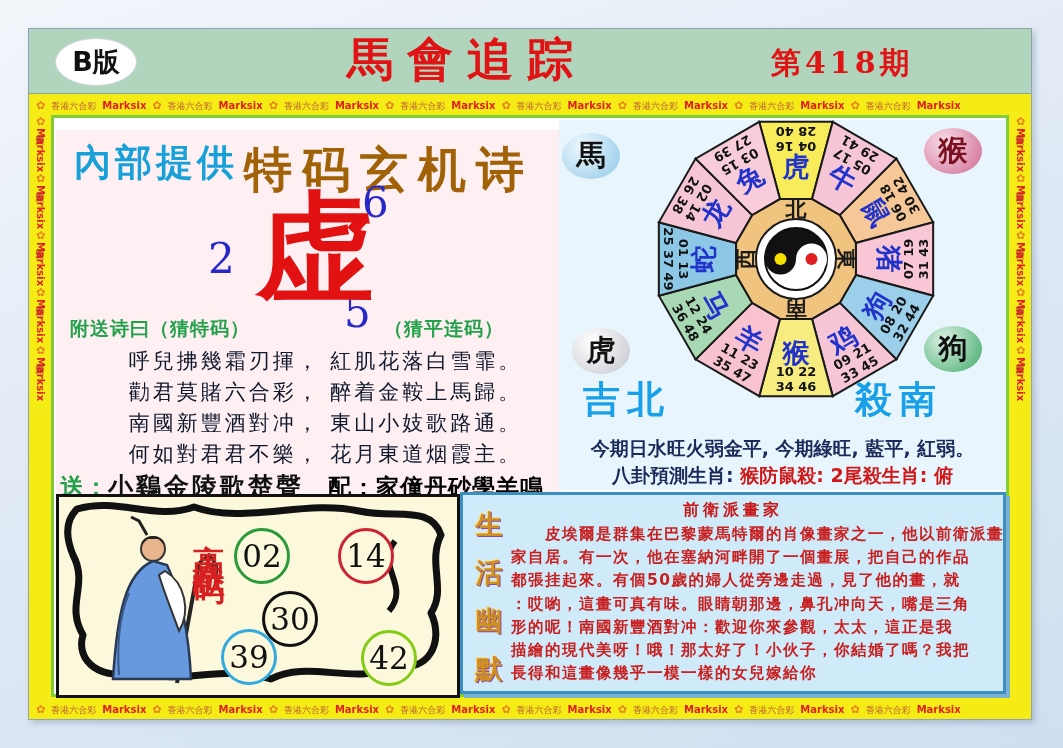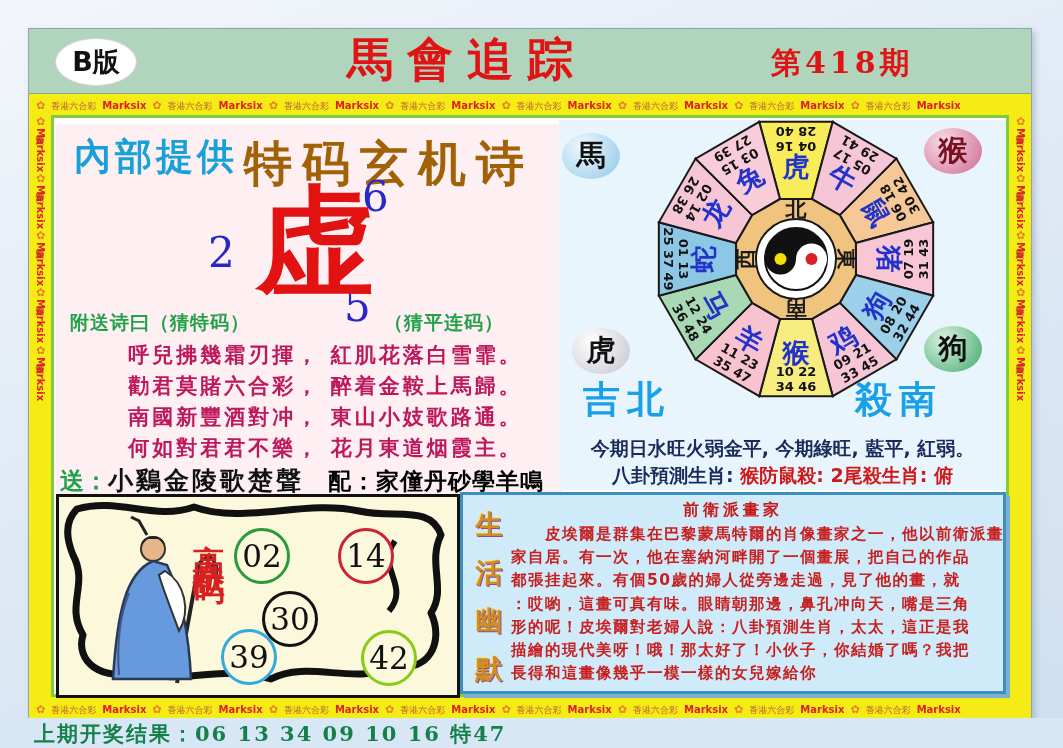--- a/index.html
+++ b/index.html
@@ -24,40 +24,40 @@
   .bstrip .fl{color:#e88020;font-size:11px;}
   #bs-top{left:4px;top:64px;width:994px;height:22px;}
   #bs-bottom{left:4px;top:668px;width:994px;height:22px;}
   #bs-left,#bs-right{writing-mode:vertical-rl;width:22px;height:582px;top:86px;line-height:22px;}
   #bs-left{left:0;}
   #bs-right{left:980px;}
   .bstrip span{margin:0 3px;}
   
   #inner{position:absolute;left:22px;top:86px;width:958px;height:582px;background:#fff;
          border:3px solid #7fcc3f;box-sizing:border-box;}
-  #poem-panel{position:absolute;left:2px;top:6px;width:506px;height:370px;background:#fdeff2;}
+  #poem-panel{position:absolute;left:2px;top:12px;width:506px;height:370px;background:#fdeff2;}
   #wheel-panel{position:absolute;left:505px;top:2px;width:447px;height:370px;background:#e8f5fd;}
   #sage-panel{position:absolute;left:2px;top:376px;width:398px;height:198px;background:#fcf8dc;border:3px solid #111;}
   #story-panel{position:absolute;left:406px;top:374px;width:540px;height:196px;background:#cfeaf8;
                border:3px solid #3a8fc0;box-shadow:4px 4px 0 #7ab0d0;}
   
   .pp-labels{position:absolute;left:0;top:8px;width:100%;white-space:nowrap;}
   .lbl-blue{position:absolute;left:18px;top:0;font-size:37px;font-weight:bold;color:#18a0d8;letter-spacing:4px;}
   .lbl-red{position:absolute;left:188px;top:0;font-size:48px;font-weight:bold;color:#a16207;letter-spacing:10px;}
   .big-char{position:absolute;left:200px;top:58px;font-size:118px;line-height:118px;font-weight:bold;color:#e21212;
             font-family:"DejaVu Serif",serif;}
   .digit{position:absolute;font-family:"DejaVu Serif",serif;font-size:42px;color:#2828c8;}
   #digit-top{left:306px;top:48px;}
   #digit-left{left:152px;top:104px;}
   #digit-bottom{left:288px;top:158px;}
   .hint-row{position:absolute;top:186px;width:100%;font-size:19px;font-weight:bold;color:#23a14a;}
   .hint-left{position:absolute;left:14px;top:0;letter-spacing:1px;}
   .hint-right{position:absolute;left:328px;top:0;letter-spacing:1px;}
   #poem{position:absolute;left:0;top:216px;width:100%;text-align:center;}
-  #poem div{font-size:21px;font-weight:bold;color:#be185d;letter-spacing:3px;line-height:31px;white-space:nowrap;padding-left:33px;}
+  #poem div{font-size:21px;font-weight:normal;color:#0f172a;letter-spacing:3px;line-height:31px;white-space:nowrap;padding-left:33px;}
   .send-row{position:absolute;left:4px;top:340px;white-space:nowrap;}
   .send-lbl{font-size:24px;font-weight:bold;color:#23a14a;}
   .send-txt{font-size:25px;font-weight:bold;color:#111;letter-spacing:3px;}
   .match-txt{font-size:23px;font-weight:bold;color:#000000;letter-spacing:1px;margin-left:24px;}
   
   #wheel-svg{position:absolute;left:77px;top:-21px;width:320px;height:320px;}
   .zbadge{position:absolute;width:58px;height:46px;border-radius:50%;display:flex;align-items:center;
           justify-content:center;font-size:29px;font-weight:bold;font-family:"DejaVu Serif",serif;}
   #badge-ma{left:3px;top:13px;background:radial-gradient(circle at 35% 30%,#eef8fd,#8fc8e8);color:#111;}
   #badge-hou{left:365px;top:8px;background:radial-gradient(circle at 35% 30%,#f8dce8,#cf6890);color:#7a1020;}
@@ -270,27 +270,22 @@
             <div>活</div>
             <div>幽</div>
             <div>默</div>
           </div>
         <div class="story-title">前衛派畫家</div>
         <div id="story-lines">
             <div>　　皮埃爾是群集在巴黎蒙馬特爾的肖像畫家之一，他以前衛派畫</div>
             <div>家自居。有一次，他在塞納河畔開了一個畫展，把自己的作品</div>
             <div>都張挂起來。有個50歲的婦人從旁邊走過，見了他的畫，就</div>
             <div>：哎喲，這畫可真有味。眼睛朝那邊，鼻孔冲向天，嘴是三角</div>
-            <div>形的呢！皮埃爾對老婦人說：八卦預測生肖，太太，這正是我</div>
+            <div>形的呢！南國新豐酒對冲：歡迎你來參觀，太太，這正是我</div>
             <div>描繪的現代美呀！哦！那太好了！小伙子，你結婚了嗎？我把</div>
             <div>長得和這畫像幾乎一模一樣的女兒嫁給你</div>
           </div>
       </div>
 
     </div>
   </div>
 
-  <div id="footer">
-    <div class="ftxt">
-      <span>上期开奖结果：</span><span>06 13 34 09 10 16 特47</span>
-    </div>
-  </div>
 </div>
 
 </body></html>

